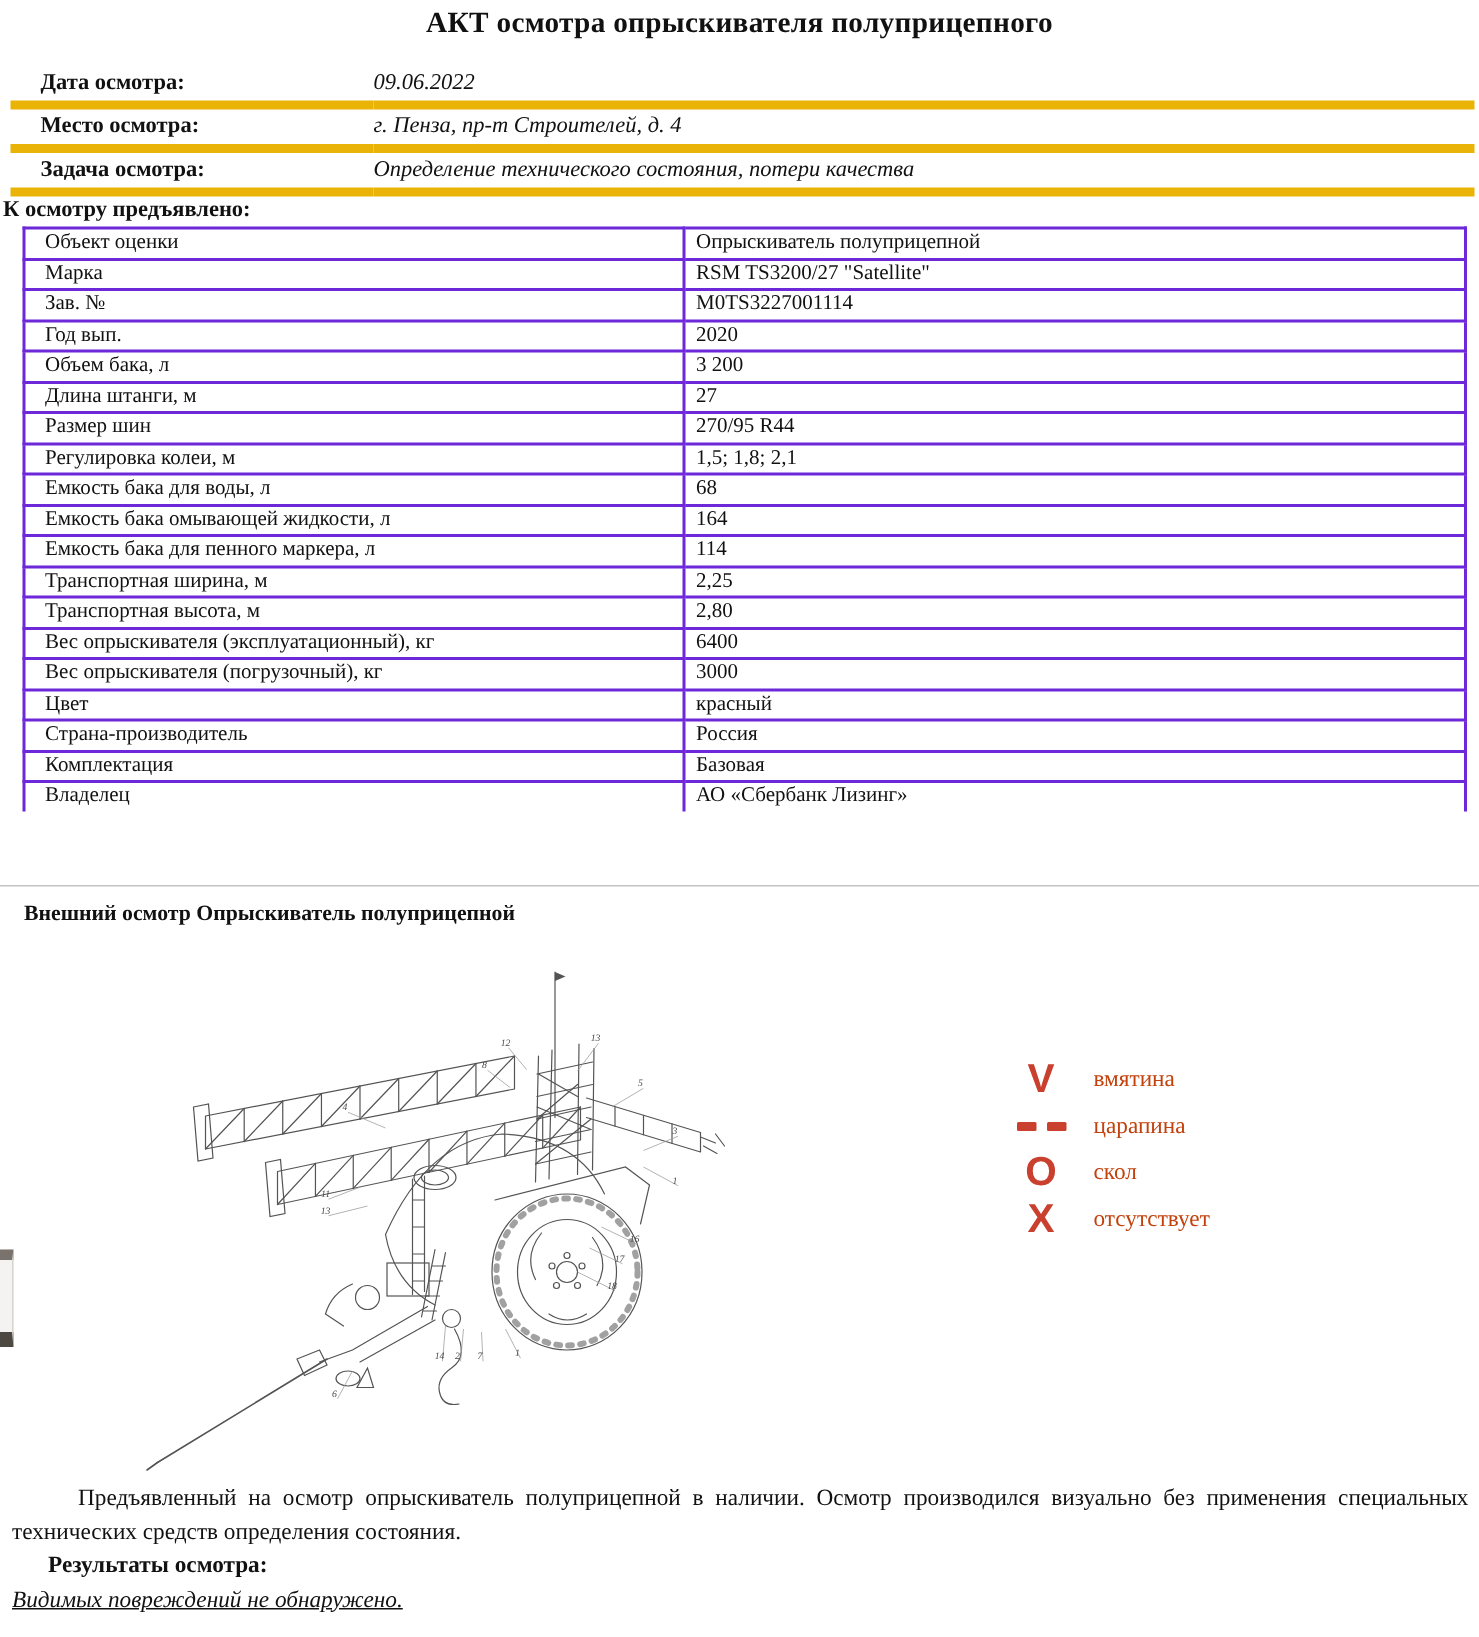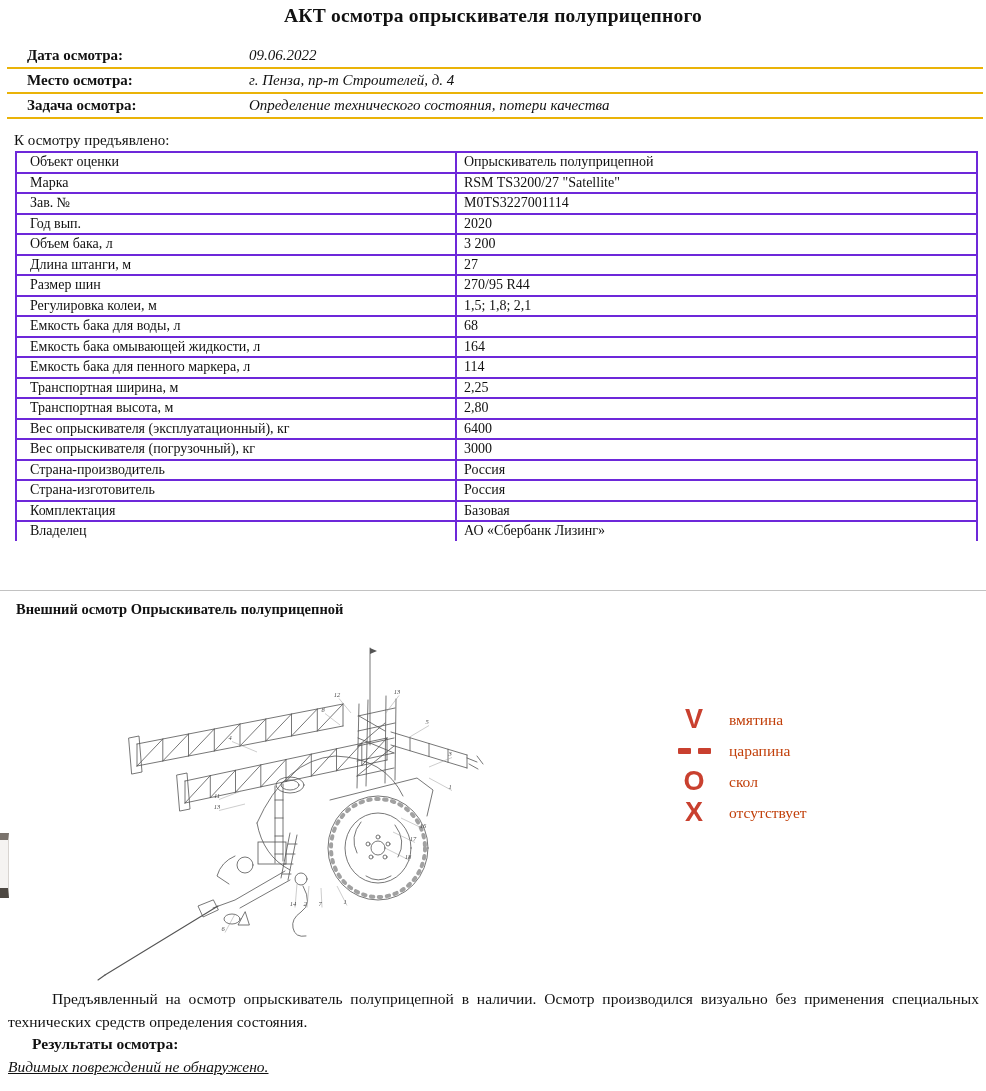--- a/index.html
+++ b/index.html
@@ -4,26 +4,26 @@
 <style>
   html,body{margin:0;padding:0;background:#ffffff;}
   .doc{position:relative;width:986px;height:1091px;background:#fff;overflow:hidden;
        font-family:"Liberation Serif", serif;color:#111;}
 
   .doc-title{position:absolute;top:5px;left:0;width:986px;text-align:center;
              font-size:19.5px;font-weight:bold;letter-spacing:.2px;}
 
   
   .info-table{position:absolute;top:44px;left:7px;width:976px;border-collapse:collapse;}
-  .info-table td{border-bottom:2px solid #eab308;height:23px;vertical-align:middle;
+  .info-table td{border-bottom:6px solid #eab308;height:23px;vertical-align:middle;
                  font-size:15px;padding:0;}
   .info-table td.lbl{width:222px;padding-left:20px;font-weight:bold;}
   .info-table td.val{font-style:italic;}
 
-  .presented-heading{position:absolute;top:132px;left:14px;font-size:15px;font-weight:normal;}
+  .presented-heading{position:absolute;top:132px;left:2px;font-size:15px;font-weight:bold;}
 
   
   .spec-table{position:absolute;top:151px;left:15px;width:963px;border-collapse:collapse;
               table-layout:fixed;}
   .spec-table td{border:2px solid #6d28d9;font-size:14px;line-height:16.5px;
                  padding:1px 4px 1px 13px;white-space:nowrap;overflow:hidden;}
   .spec-table td.c1{width:421px;}
   .spec-table td.c2{padding-left:7px;}
   .spec-table tr:last-child td{border-bottom:none;}
 
@@ -139,25 +139,25 @@
         </tr>
         <tr>
           <td class="c1">Вес опрыскивателя (эксплуатационный), кг</td>
           <td class="c2">6400</td>
         </tr>
         <tr>
           <td class="c1">Вес опрыскивателя (погрузочный), кг</td>
           <td class="c2">3000</td>
         </tr>
         <tr>
+          <td class="c1">Цвет</td>
+          <td class="c2">красный</td>
+        </tr>
+        <tr>
           <td class="c1">Страна-производитель</td>
-          <td class="c2">Россия</td>
-        </tr>
-        <tr>
-          <td class="c1">Страна-изготовитель</td>
           <td class="c2">Россия</td>
         </tr>
         <tr>
           <td class="c1">Комплектация</td>
           <td class="c2">Базовая</td>
         </tr>
         <tr>
           <td class="c1">Владелец</td>
           <td class="c2">АО «Сбербанк Лизинг»</td>
         </tr>

